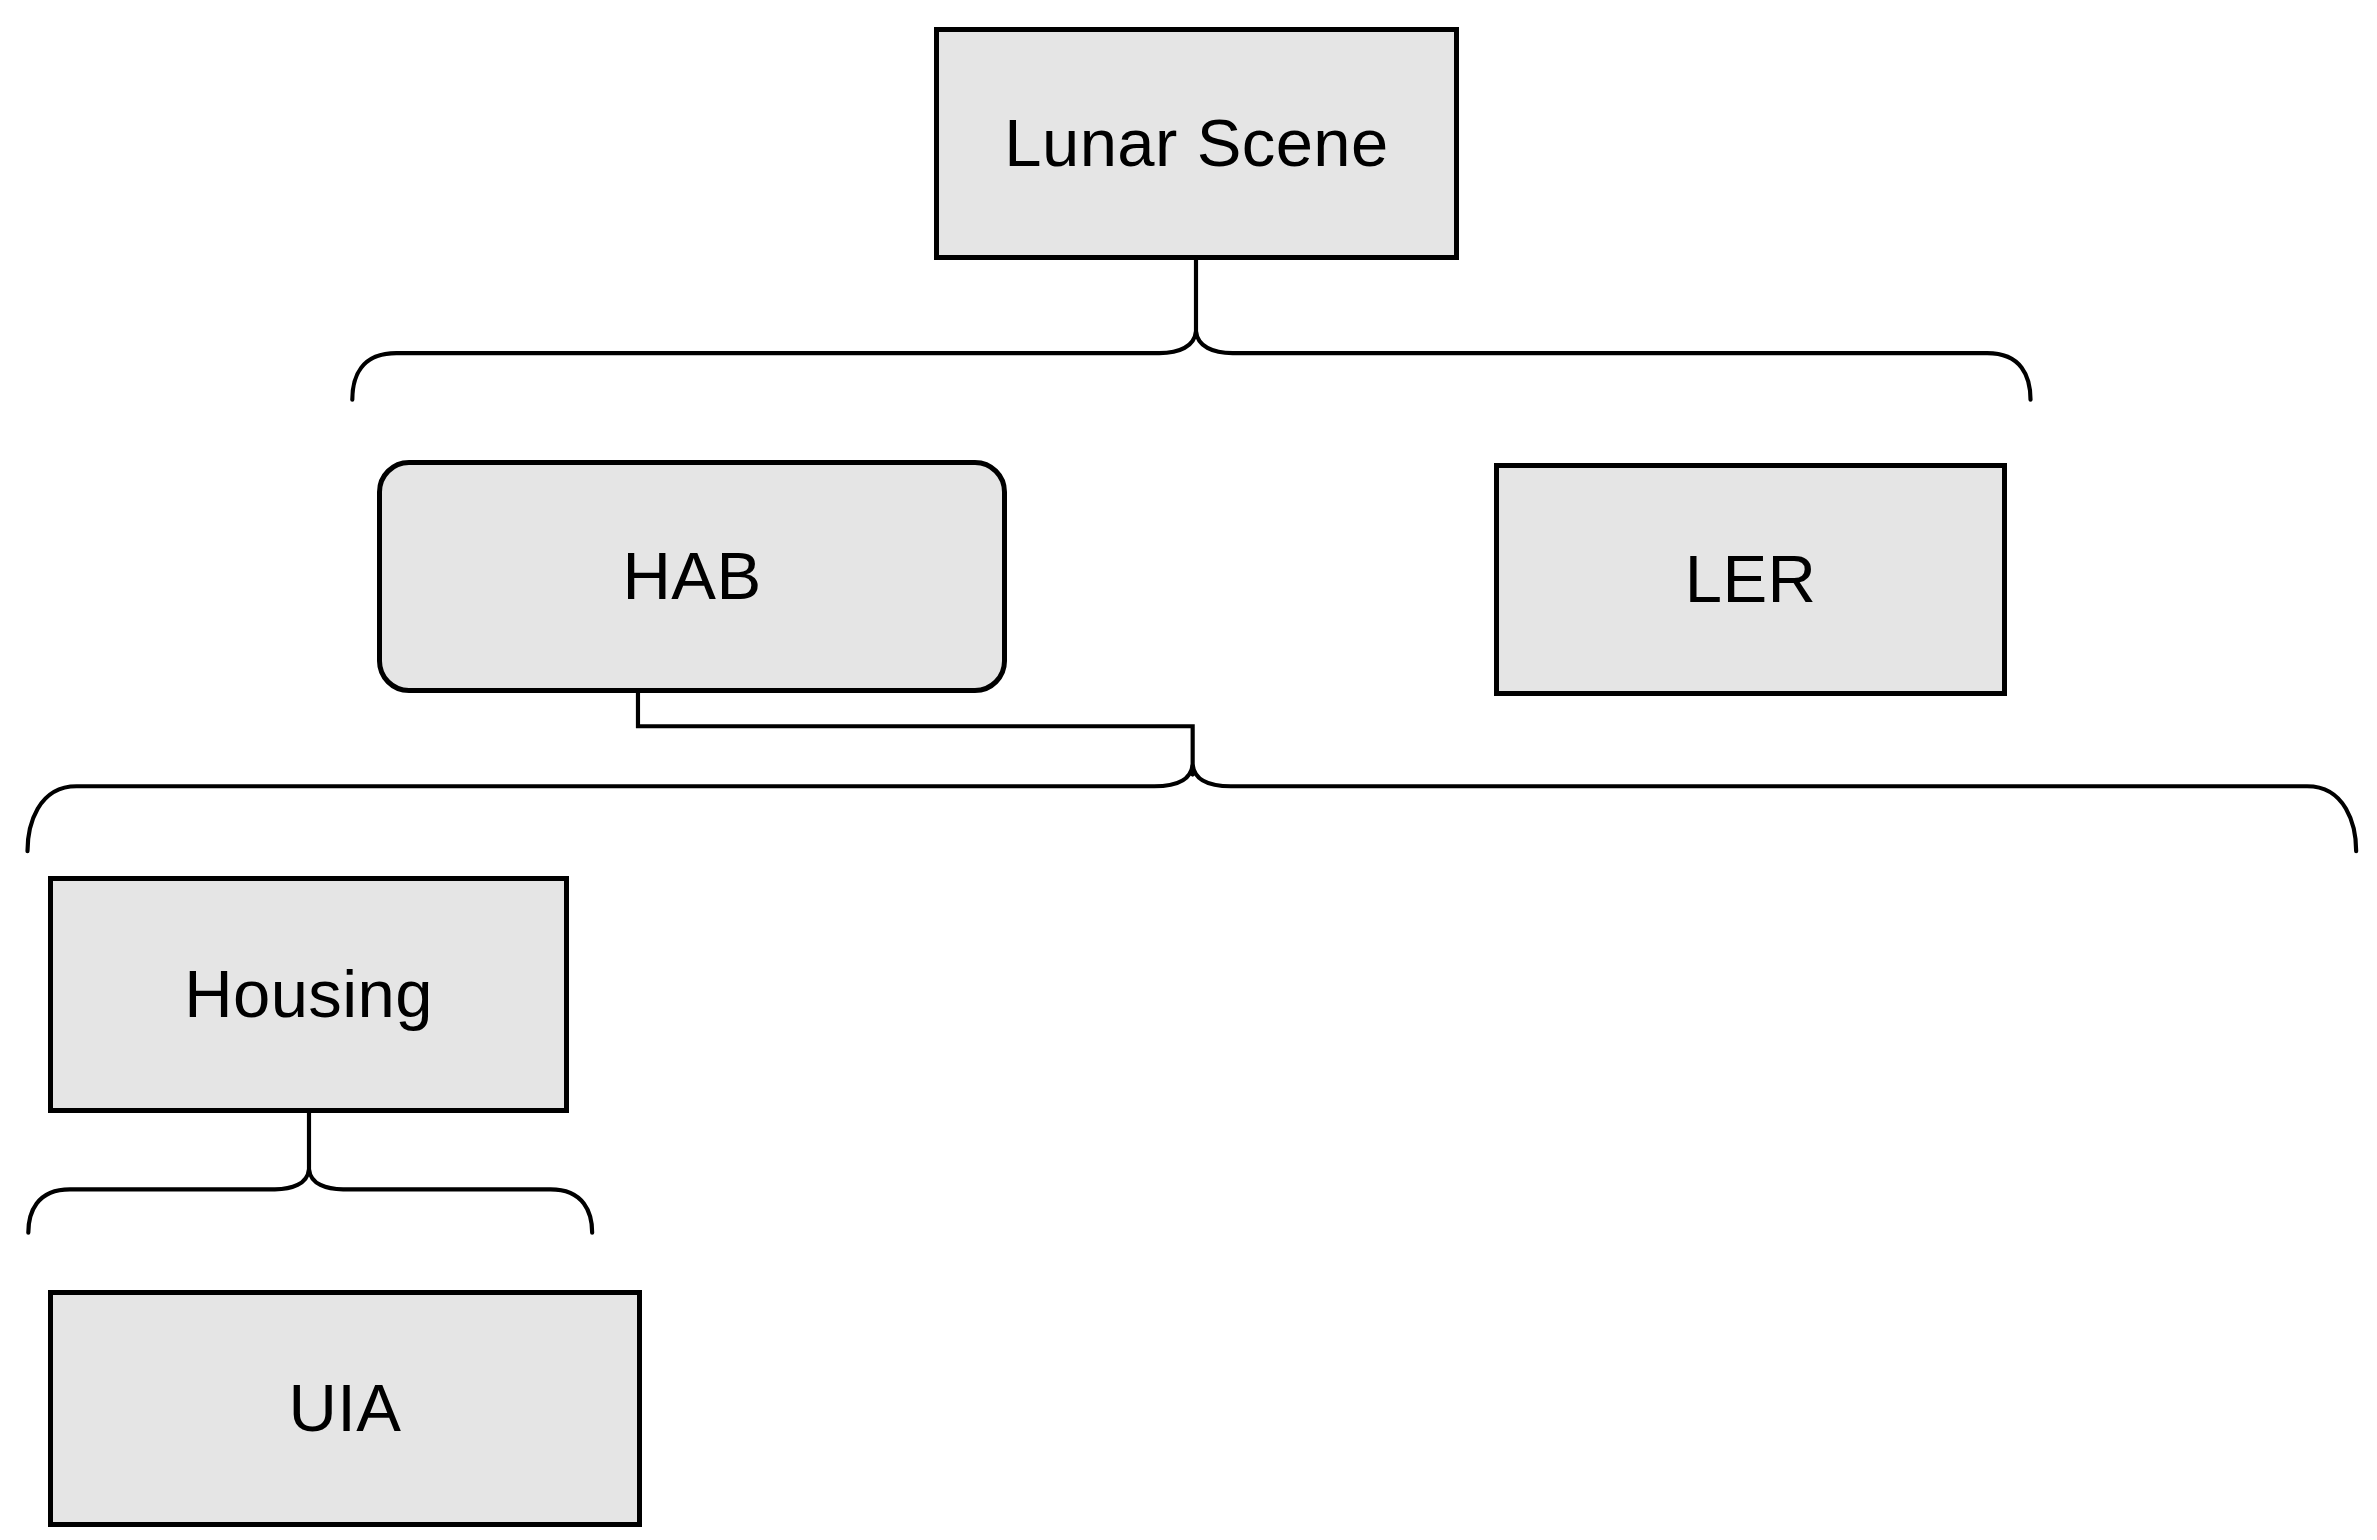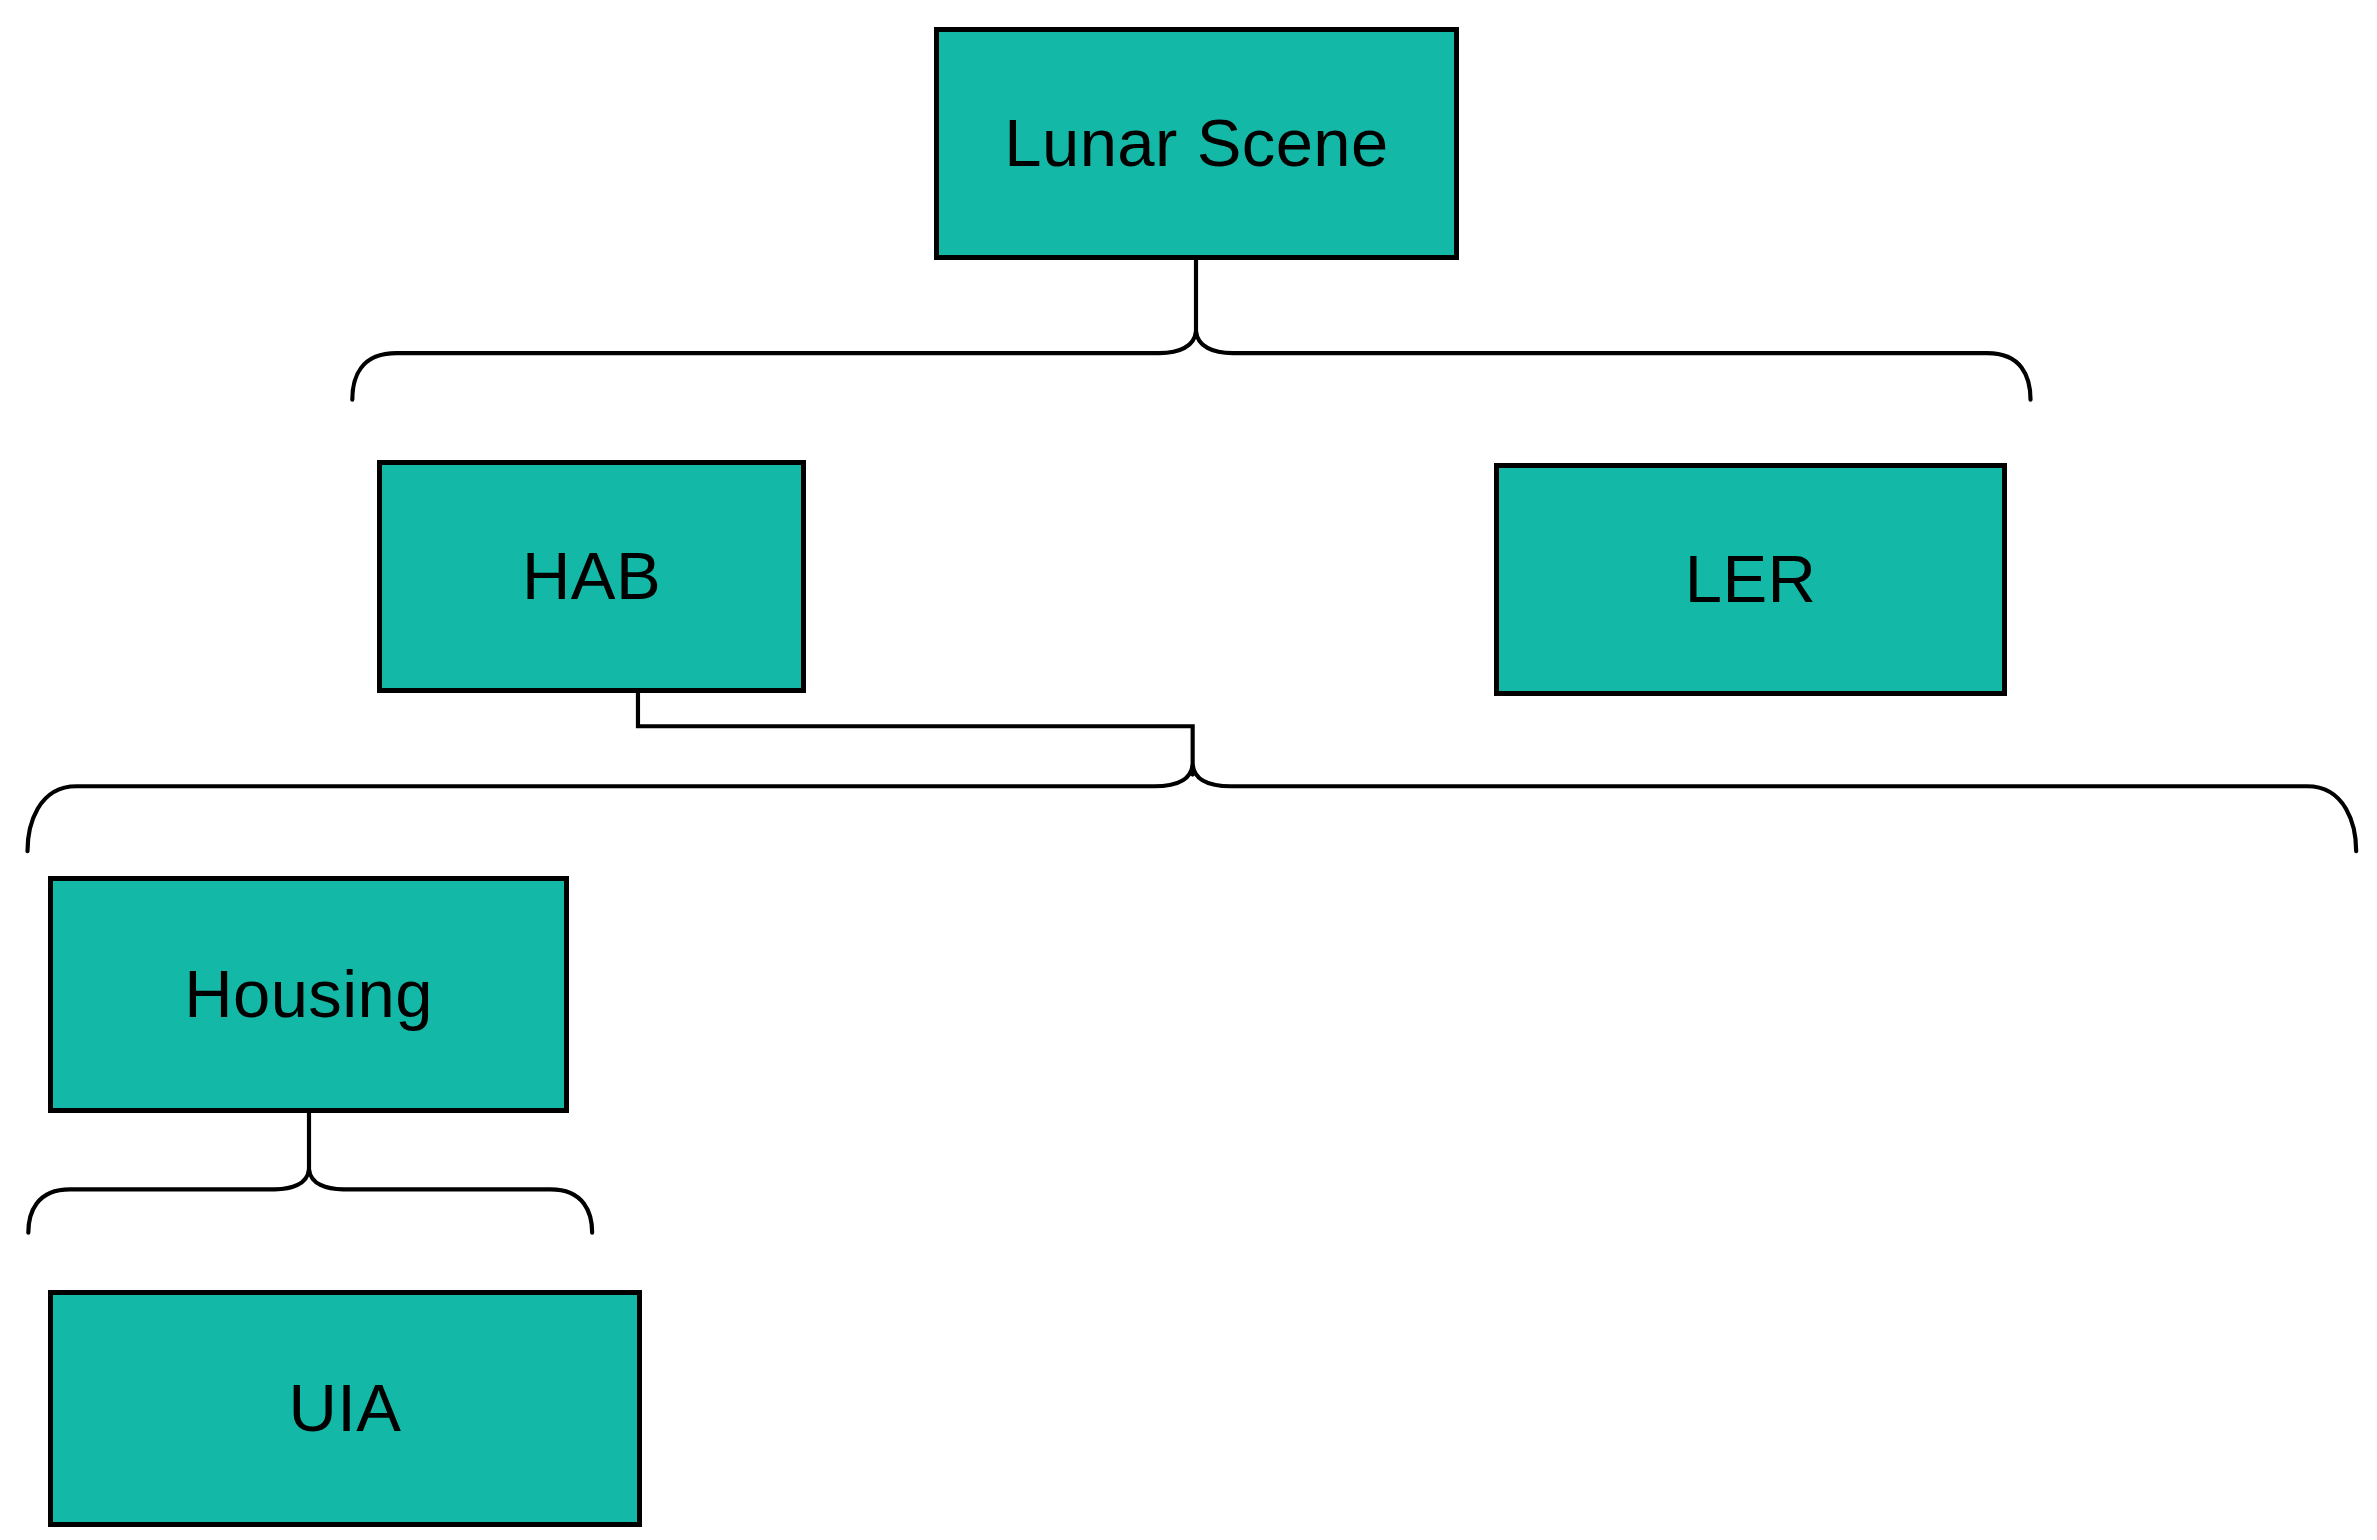--- a/index.html
+++ b/index.html
@@ -25,36 +25,36 @@
   #connectors path {
     fill: none;
     stroke: #000000;
     stroke-width: 5;
     stroke-linecap: round;
   }
   .node {
     position: absolute;
     box-sizing: border-box;
     border: 5px solid #000000;
-    background: #14b8a6;
+    background: #e5e5e5;
     display: flex;
     align-items: center;
     justify-content: center;
   }
   .node .label {
     font-size: 67px;
     line-height: 1.17;
     color: #000000;
     text-align: center;
     white-space: pre-line;
     letter-spacing: 0.4px;
   }
   
   #node-root      { left: 934px; top: 27px;   width: 525px; height: 233px; }
-  #node-hab       { left: 377px;  top: 460px;  width: 429px; height: 233px; }
+  #node-hab       { left: 377px;  top: 460px;  width: 630px; height: 233px; border-radius: 32px; }
   #node-ler       { left: 1494px; top: 447px;  width: 513px; height: 233px; margin-top: 16px; }
   #node-airlock   { left: 48px;   top: 876px; width: 521px; height: 237px; }
   #node-main      { left: 936px; top: 876px; width: 520px; height: 237px; }
   #node-hygiene   { left: 1821px; top: 876px; width: 521px; height: 237px; }
   #node-uia       { left: 48px;   top: 1290px; width: 594px; height: 237px; }
 </style>
 </head>
 <body>
 
 <div id="canvas">

